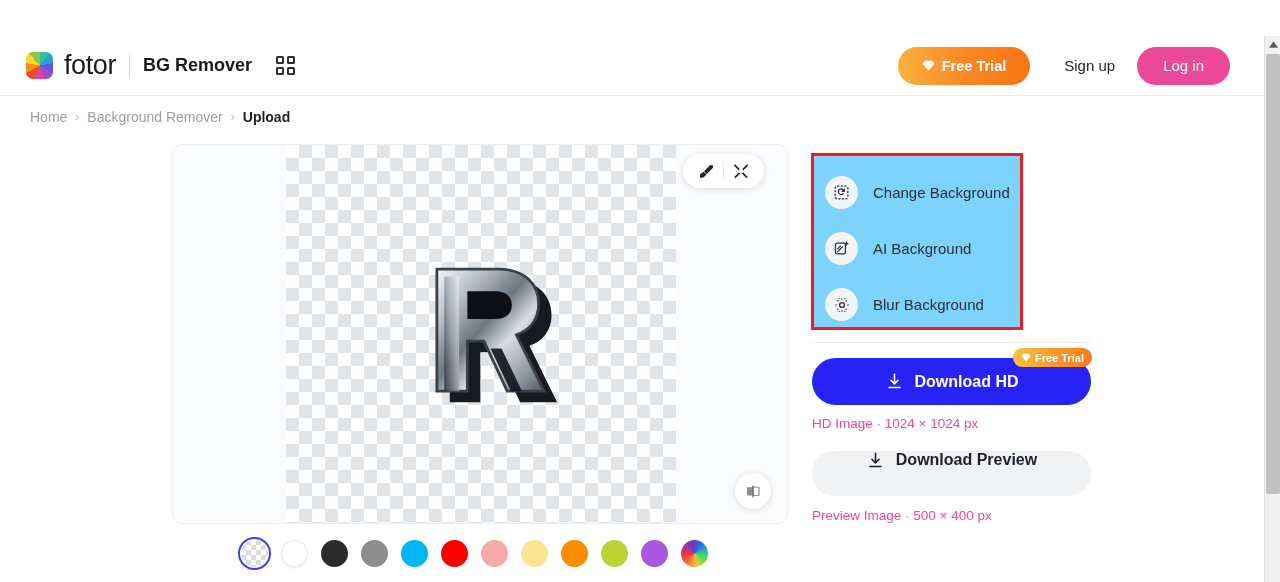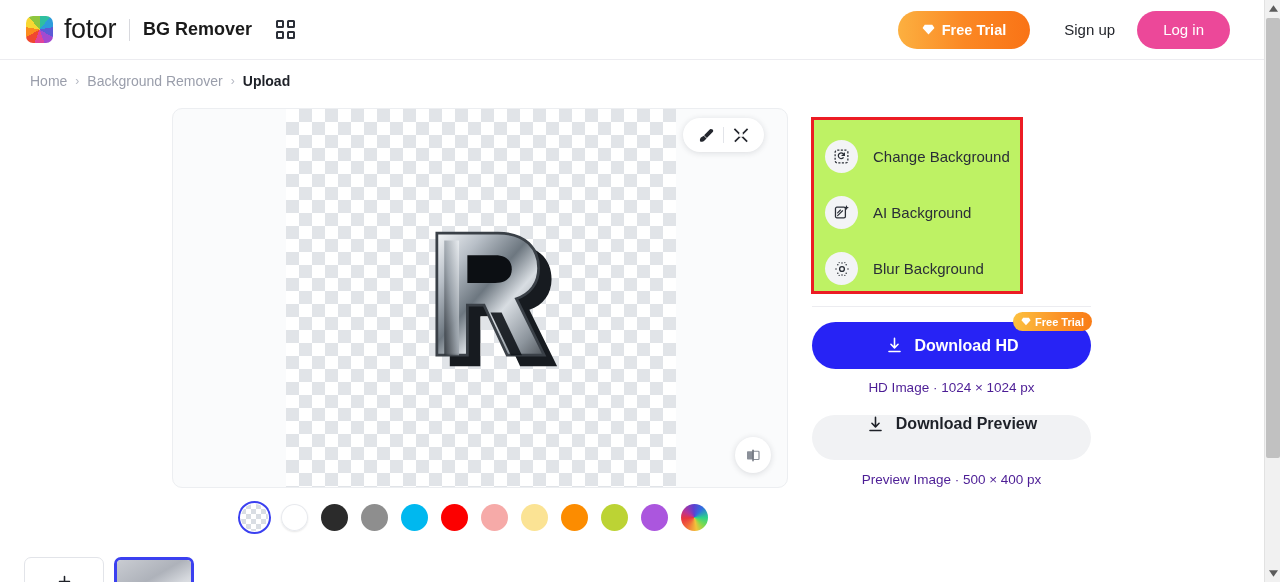--- a/index.html
+++ b/index.html
@@ -3,21 +3,21 @@
 <meta charset="utf-8">
 <style>
   * { box-sizing: border-box; margin: 0; padding: 0; }
   html, body {
     width: 1280px; height: 582px;
     overflow: hidden;
     font-family: "Liberation Sans", sans-serif;
     background: #ffffff;
     color: #1e2128;
   }
-  .page { position: relative; width: 1280px; height: 422px; background: #fff; }
+  .page { position: relative; width: 1280px; height: 422px; background: #fff; margin-top: 36px; }
 
   
   .header {
     position: absolute; top: 0; left: 0; width: 1264px; height: 60px;
     display: flex; align-items: center; background: #fff;
     border-bottom: 1px solid #ececf0;
   }
   .brand { display: flex; align-items: center; margin-left: 26px; }
   .logo-tile {
     width: 27px; height: 27px; border-radius: 7px; overflow: hidden;
@@ -123,21 +123,21 @@
   .sw.white { background: #fff; box-shadow: inset 0 0 0 1px #e8eaee, 0 1px 2px rgba(0,0,0,.10); }
   .sw.rainbow {
     background: conic-gradient(from 90deg,
       #2bd18a 0deg, #7adb4f 40deg, #f2c33a 80deg, #f26a3a 130deg,
       #e8353f 175deg, #b5339b 215deg, #5d3fd0 265deg, #2f6fe0 310deg, #2bd18a 360deg);
   }
 
   
   .options-box {
     position: absolute; left: 811px; top: 117px; width: 212px; height: 177px;
-    border: 3px solid #ec1c24; background: #bef264;
+    border: 3px solid #ec1c24; background: #7dd3fc;
   }
   .option-row {
     position: absolute; left: 11px; display: flex; align-items: center; gap: 15px; cursor: pointer;
   }
   .option-row:nth-of-type(1) { top: 20px; }
   .option-row:nth-of-type(2) { top: 76px; }
   .option-row:nth-of-type(3) { top: 132px; }
   .opt-icon {
     width: 33px; height: 33px; border-radius: 50%; background: #f3f4f6;
     display: flex; align-items: center; justify-content: center; flex: 0 0 33px;
@@ -155,21 +155,21 @@
     font-family: "Liberation Sans", sans-serif;
   }
   .ft-badge {
     position: absolute; right: -1px; top: -10px;
     display: flex; align-items: center; gap: 4px;
     height: 19px; padding: 0 8px; border-radius: 10px;
     background: linear-gradient(90deg,#fcc03f 0%,#fb9227 60%,#f97c16 100%);
     color: #fff; font-size: 11px; font-weight: bold; white-space: nowrap;
   }
   .dl-caption {
-    position: absolute; width: 279px; text-align: center; font-size: 13.5px; color: #4c1d95;
+    position: absolute; width: 279px; text-align: left; font-size: 13.5px; color: #ec4899;
   }
   .cap-hd { left: 812px; top: 380px; }
   .cap-prev { left: 812px; top: 472px; }
   .dl-preview {
     position: absolute; left: 812px; top: 415px; width: 279px; height: 45px;
     border-radius: 23px; border: none; background: #f1f2f4; color: #1e2128;
     font-size: 16px; font-weight: bold;
     display: flex; justify-content: center; gap: 11px; cursor: pointer;
     font-family: "Liberation Sans", sans-serif;
   }

